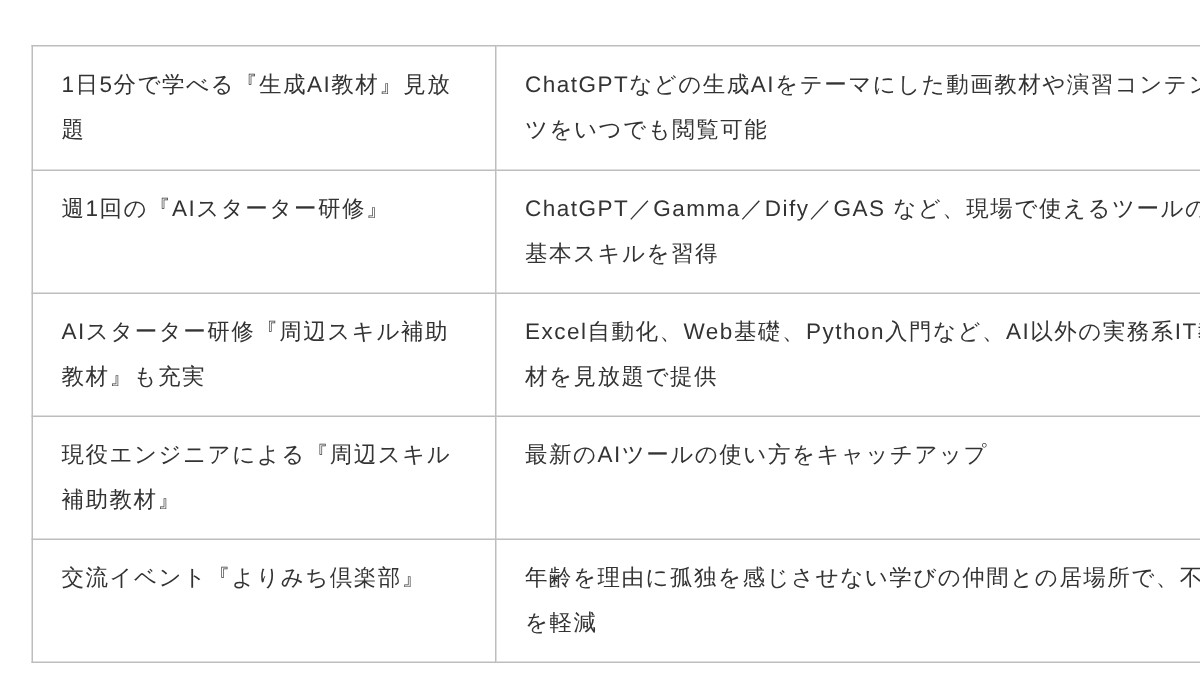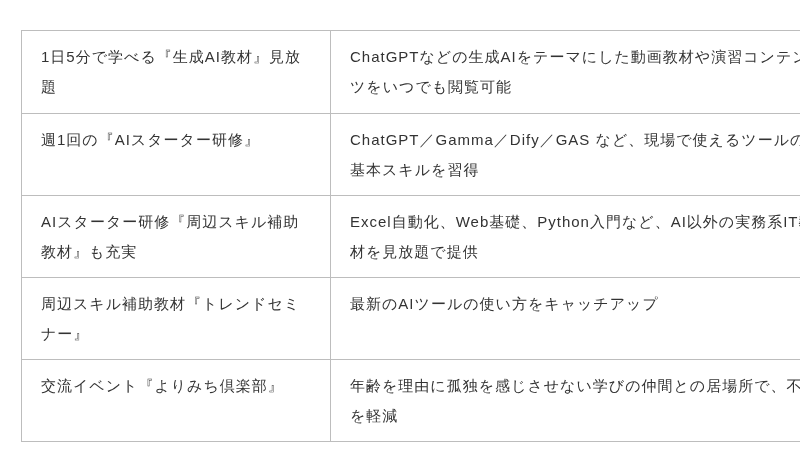--- a/index.html
+++ b/index.html
@@ -54,21 +54,21 @@
       </tr>
       <tr>
         <td class="feature-cell">週1回の『AIスターター研修』</td>
         <td class="description-cell">ChatGPT／Gamma／Dify／GAS など、現場で使えるツールの基本スキルを習得</td>
       </tr>
       <tr>
         <td class="feature-cell">AIスターター研修『周辺スキル補助教材』も充実</td>
         <td class="description-cell">Excel自動化、Web基礎、Python入門など、AI以外の実務系IT教材を見放題で提供</td>
       </tr>
       <tr>
-        <td class="feature-cell">周辺スキル補助教材『トレンドセミナー』</td>
+        <td class="feature-cell">現役エンジニアによる『周辺スキル補助教材』</td>
         <td class="description-cell">最新のAIツールの使い方をキャッチアップ</td>
       </tr>
       <tr>
         <td class="feature-cell">交流イベント『よりみち倶楽部』</td>
         <td class="description-cell">年齢を理由に孤独を感じさせない学びの仲間との居場所で、不安を軽減</td>
       </tr>
     </tbody>
   </table>
 </div>
 

